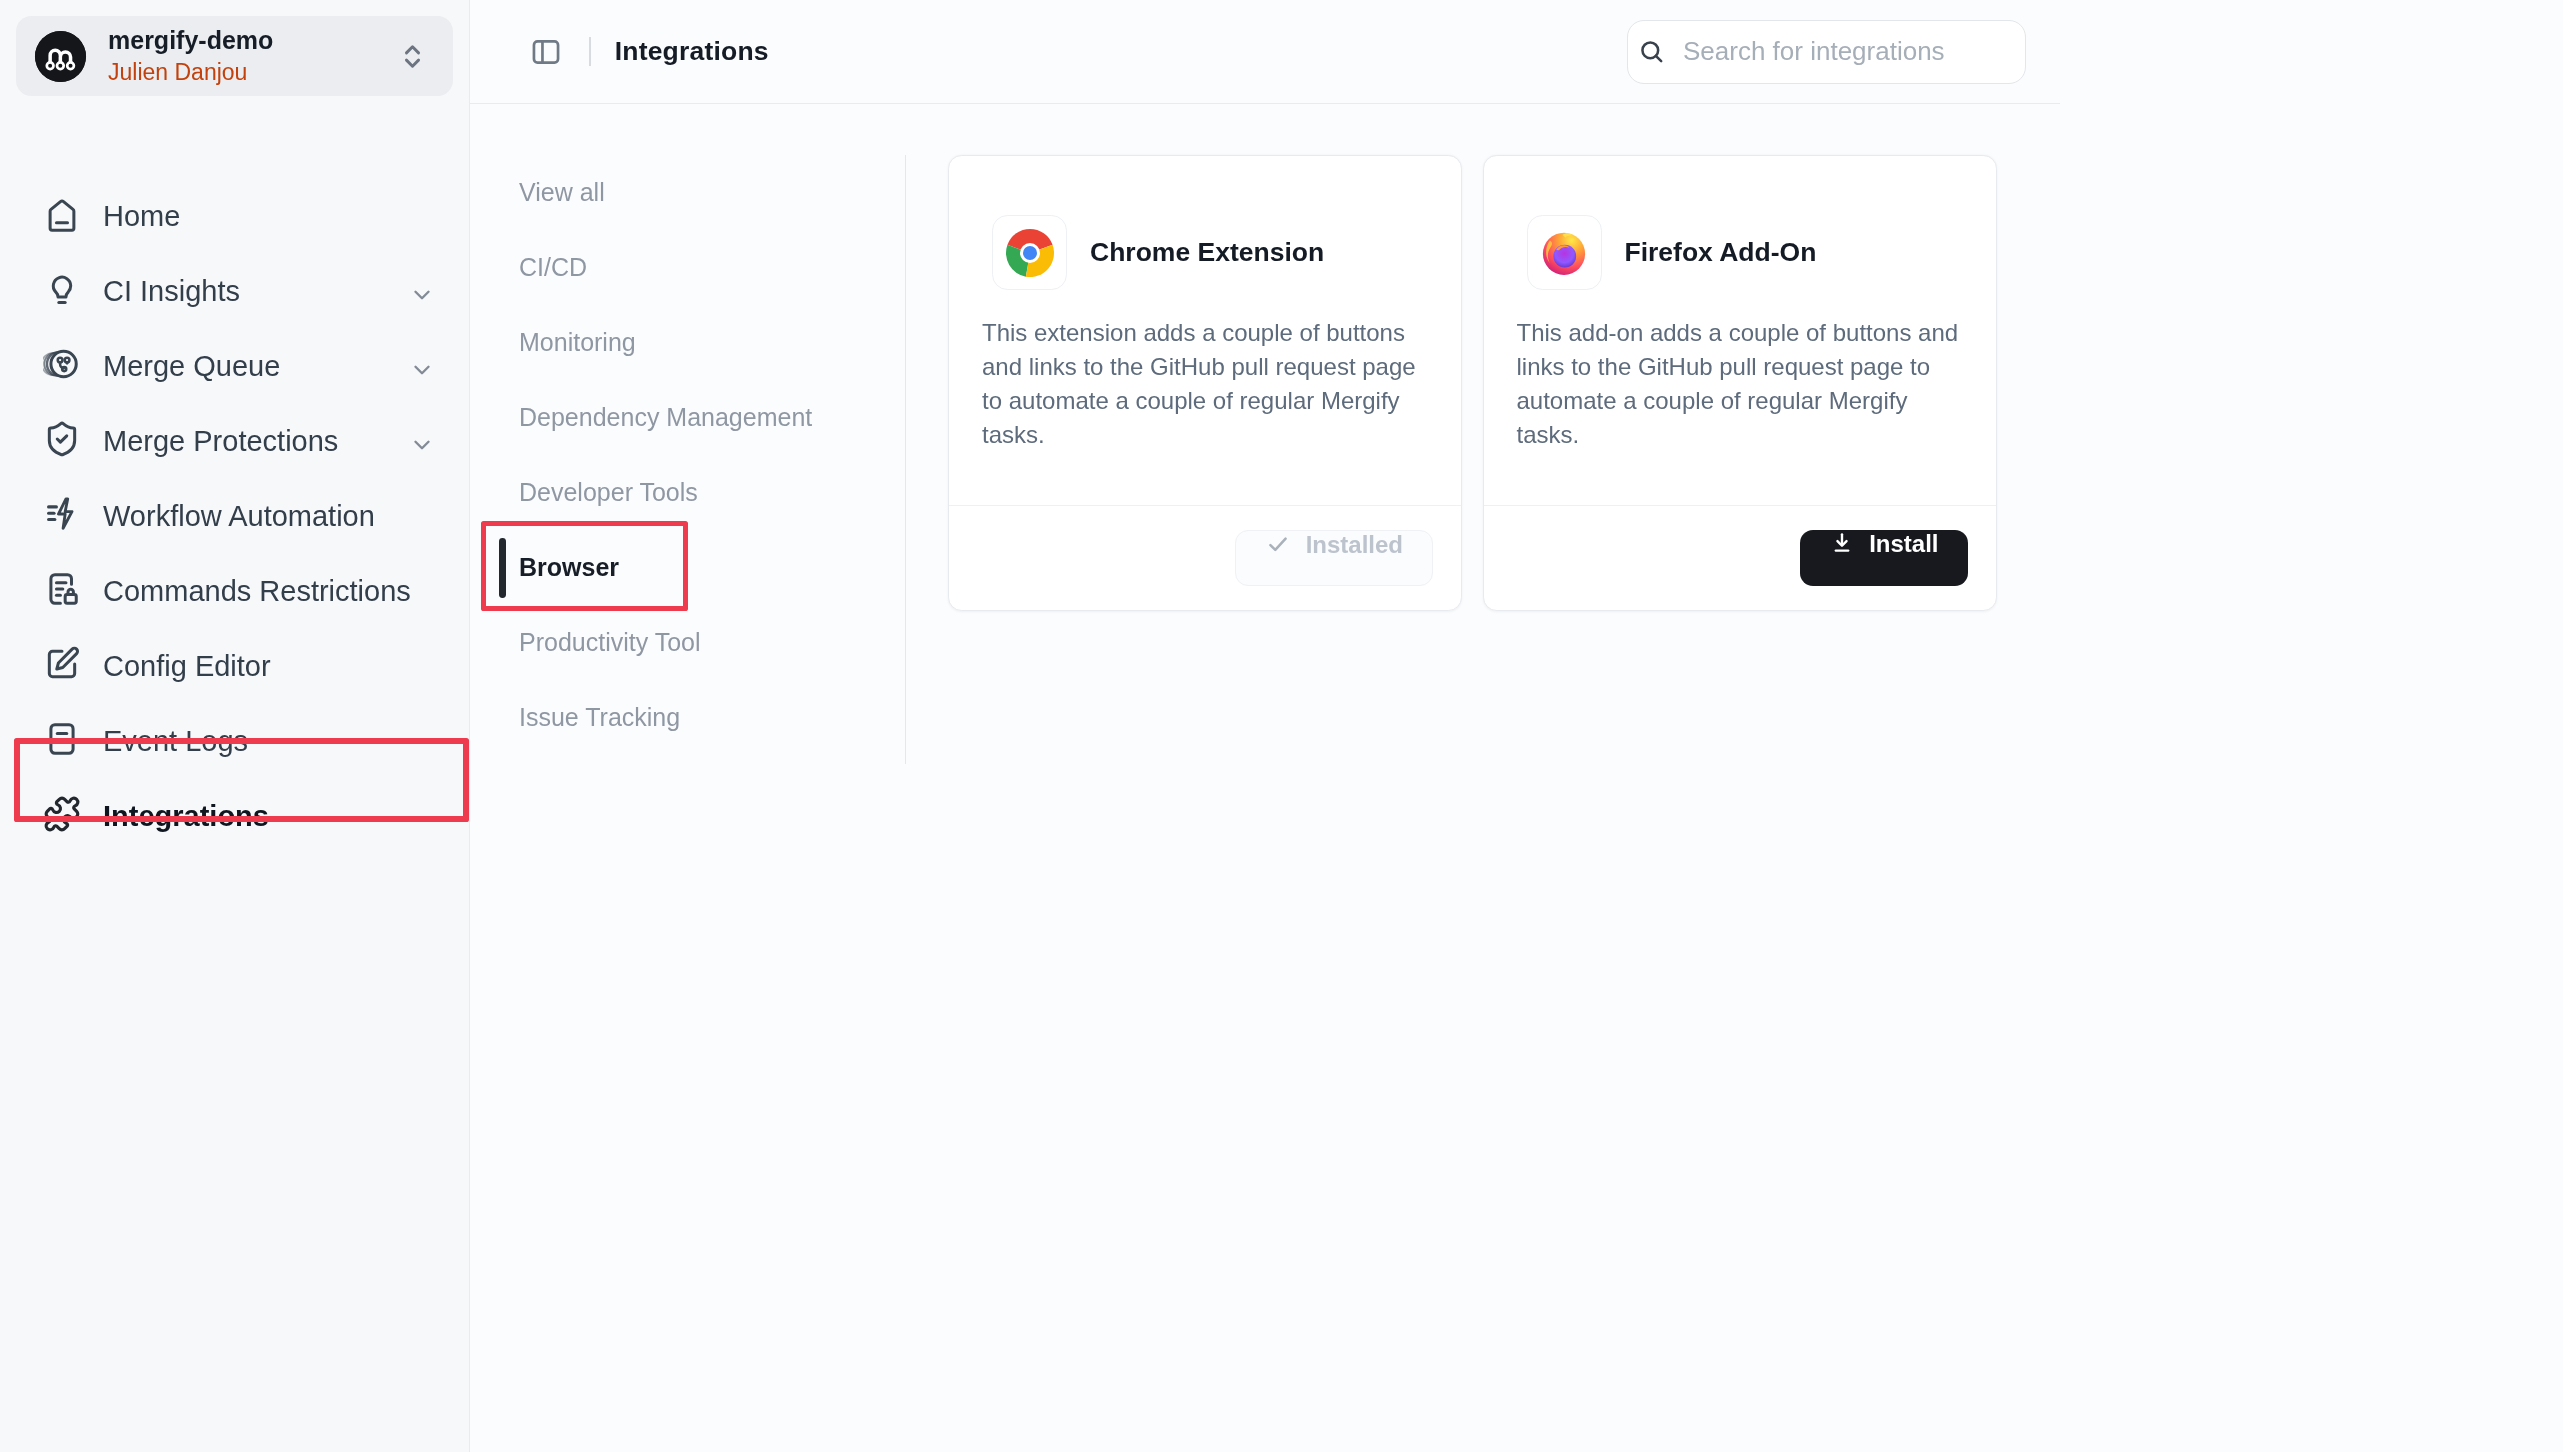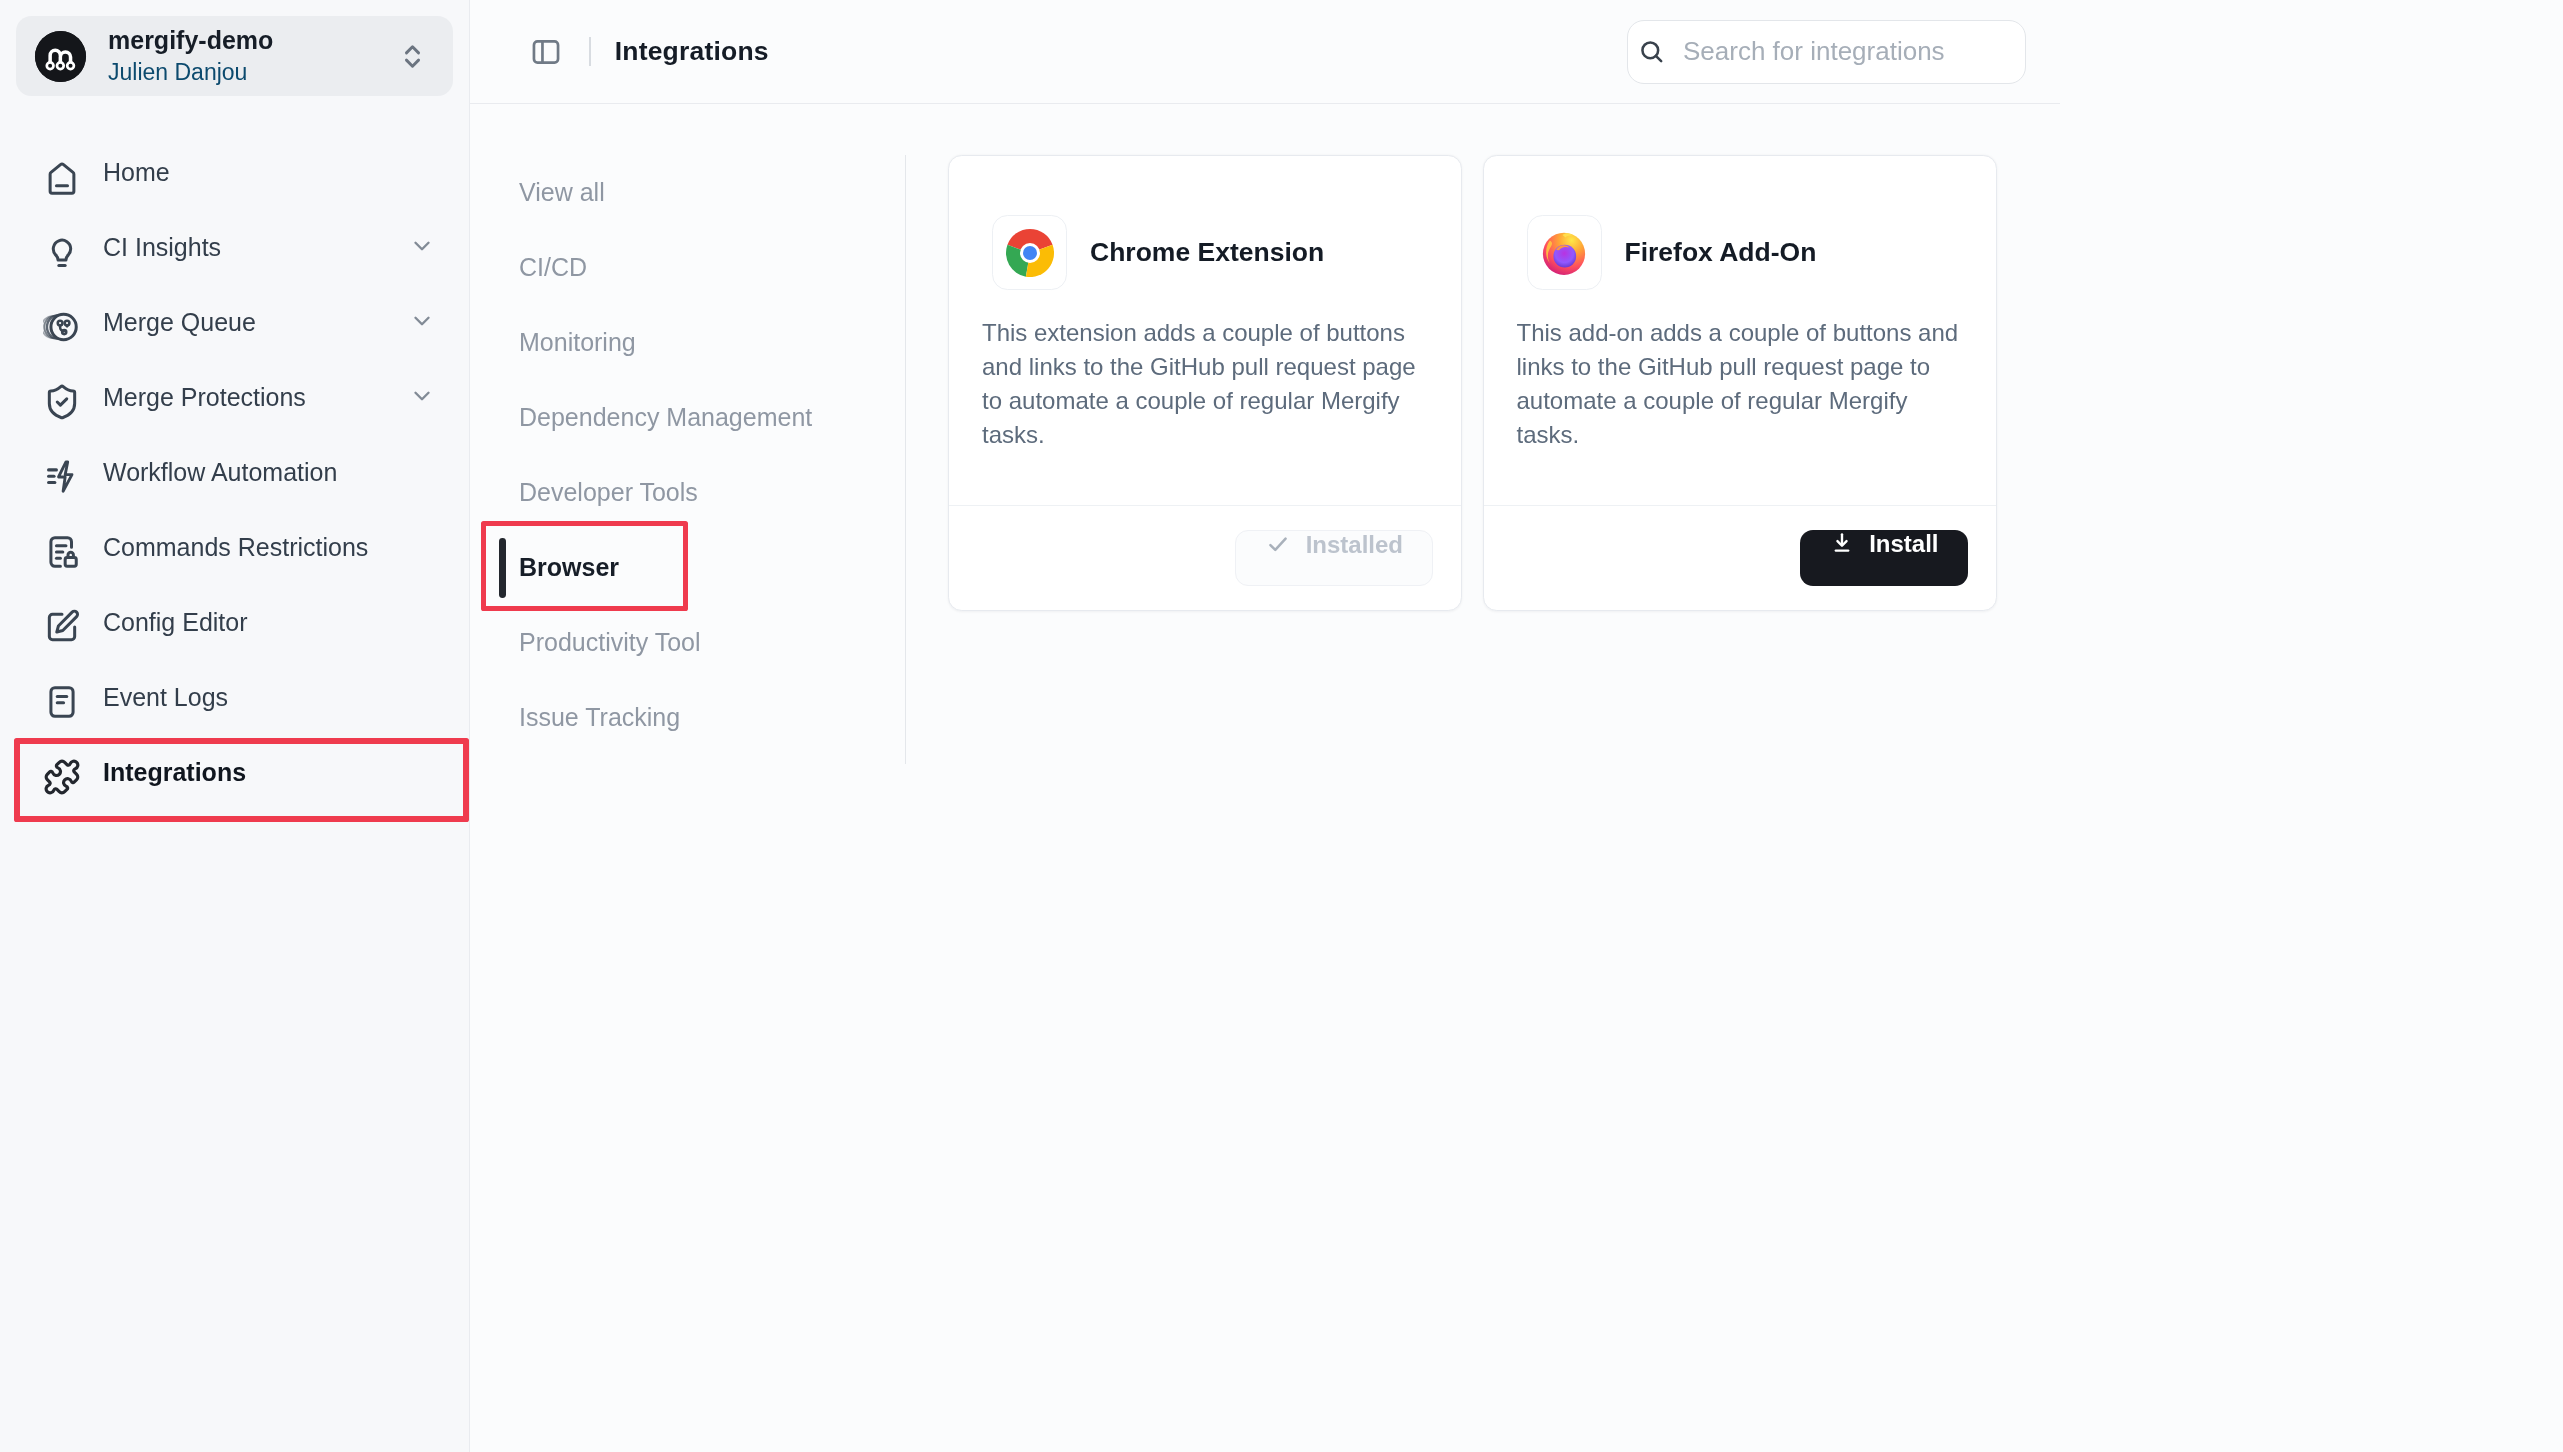--- a/index.html
+++ b/index.html
@@ -29,28 +29,28 @@
     cursor:pointer;
   }
   .acct-logo {
     width:51px; height:51px; border-radius:50%;
     background:#14161a; color:#fff;
     display:flex; align-items:center; justify-content:center;
     flex:none;
   }
   .acct-text { margin-left:22px; min-width:0; }
   .acct-name { font-size:25px; font-weight:700; color:#161d27; line-height:1.25; }
-  .acct-sub  { font-size:23px; color:#0c4a6e; line-height:1.25; margin-top:1.7px; }
+  .acct-sub  { font-size:23px; color:#c2410c; line-height:1.25; margin-top:1.7px; }
   .acct-caret { margin-left:auto; flex:none; }
 
   nav { margin-top:46px; }
   .nav-item {
-    height:75px; display:flex; align-items:flex-start;
+    height:75px; display:flex; align-items:flex-end;
     padding:0 34px 0 43px; cursor:pointer;
-    font-size:25px; color:#333e4b; font-weight:500;
+    font-size:29px; color:#333e4b; font-weight:500;
   }
   .nav-item .nicon { width:38px; height:38px; flex:none; margin-right:22px; }
   .nav-item .chev { margin-left:auto; flex:none; }
   .nav-item.active span.nlabel { font-weight:700; color:#10161f; }
 
   .sidebar-bottom { margin-top:auto; }
   .help-item {
     display:flex; align-items:center; gap:20.5px;
     margin:0 0 43px 47px; cursor:pointer;
     font-size:25px; color:#525f6d; font-weight:500;

